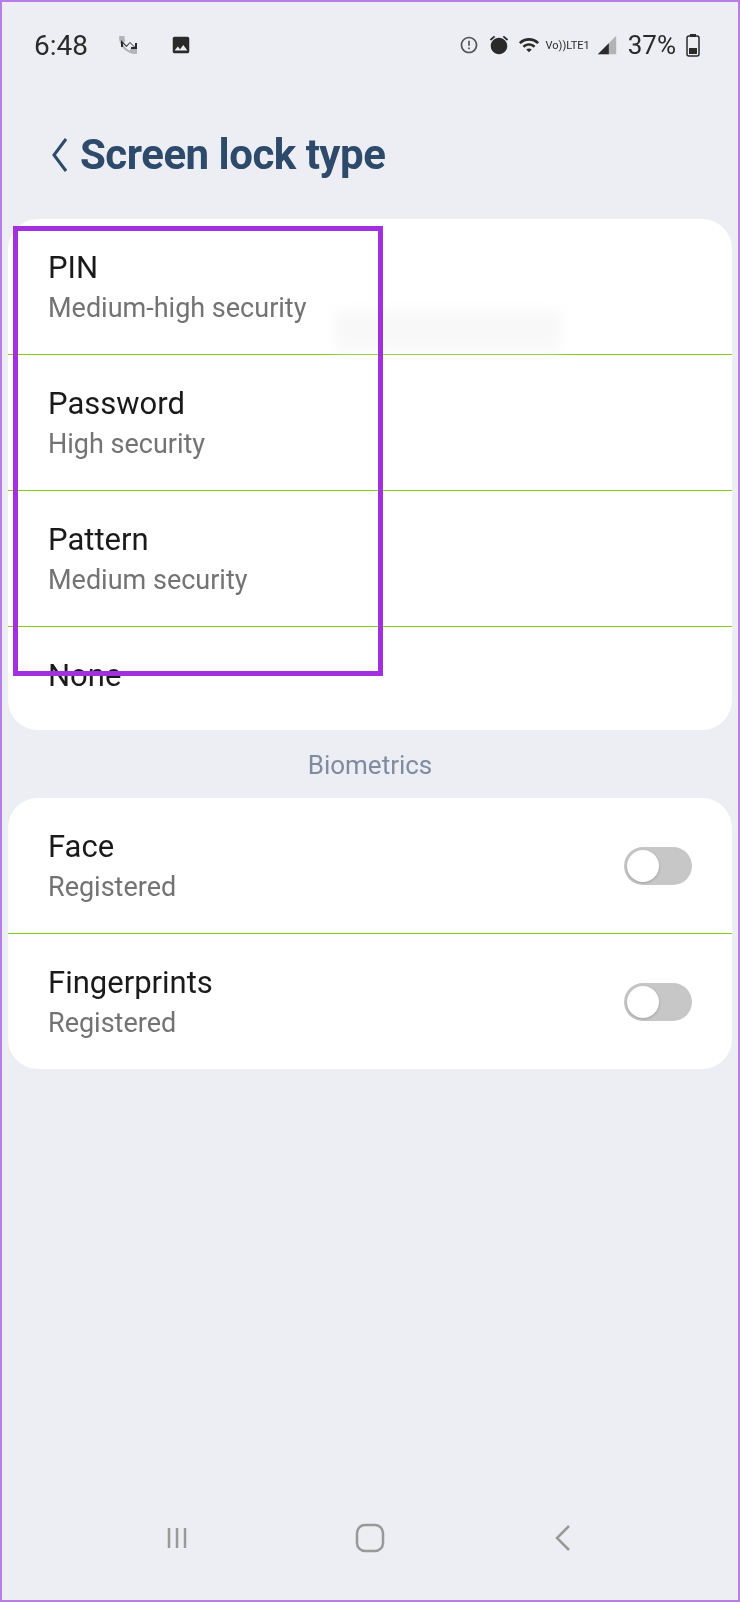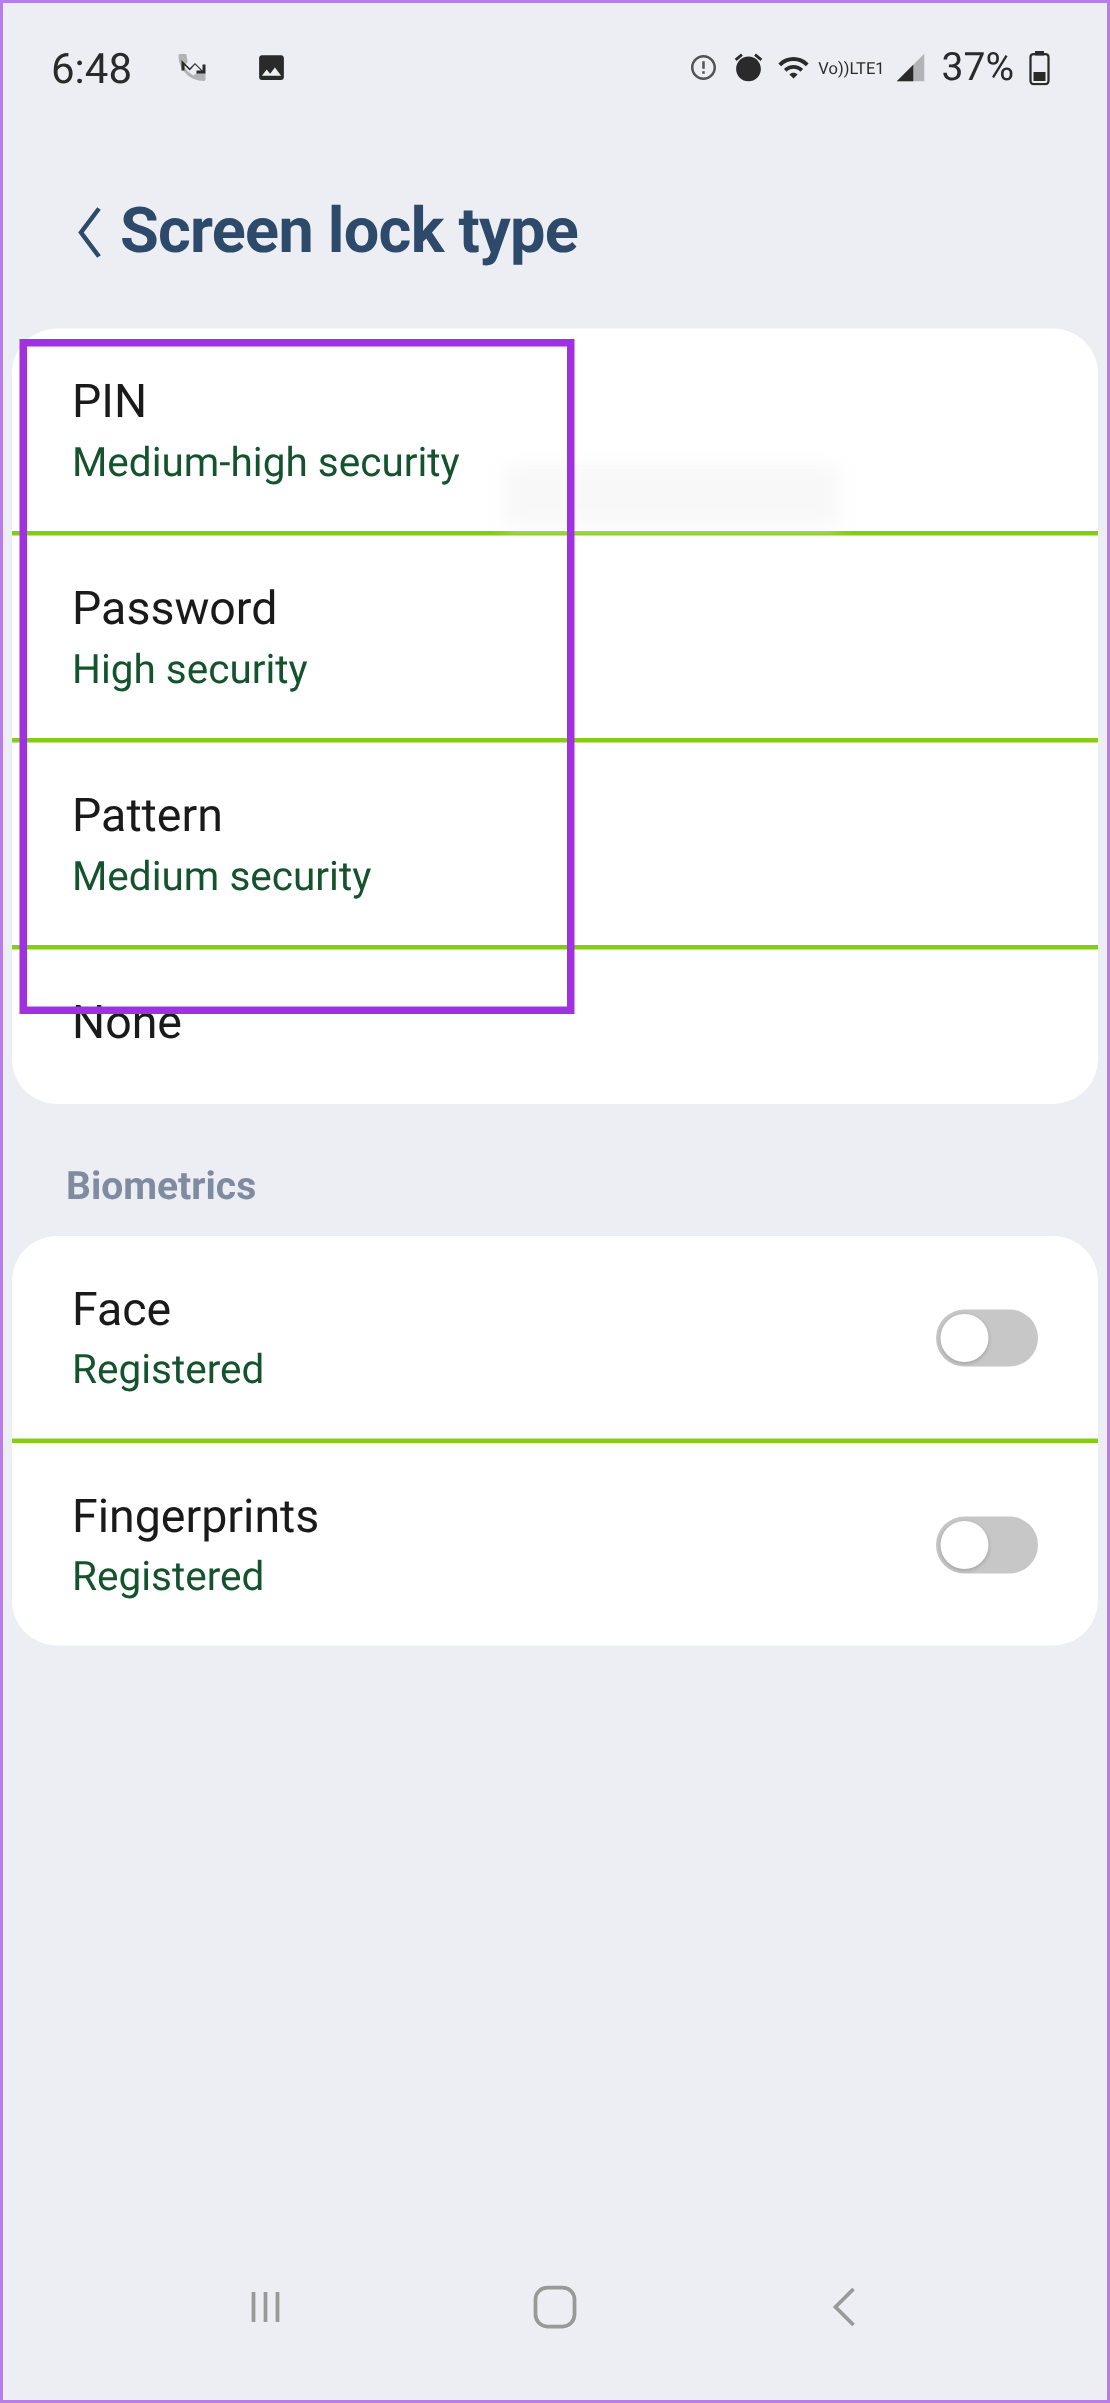--- a/index.html
+++ b/index.html
@@ -80,35 +80,35 @@
       color: #2d4a6b;
       letter-spacing: -0.5px;
     }
     .card {
       background: #ffffff;
       border-radius: 30px;
       margin: 0 8px;
     }
     .list-item {
       padding: 30px 40px;
-      border-bottom: 3px solid #84cc16;
+      border-bottom: 1px solid #84cc16;
       position: relative;
     }
     .list-item:last-child {
       border-bottom: none;
     }
     .item-title {
       font-size: 31px;
       color: #1a1a1a;
       font-weight: 400;
       margin-bottom: 6px;
     }
     .item-subtitle {
       font-size: 27px;
-      color: #14532d;
+      color: #737373;
       font-weight: 400;
     }
     .highlight-box {
       position: absolute;
       border: 5px solid #a030e0;
       top: 226px;
       left: 13px;
       width: 370px;
       height: 450px;
       z-index: 50;
@@ -120,22 +120,23 @@
       left: 336px;
       width: 224px;
       height: 40px;
       background: #f8f8f8;
       filter: blur(6px);
       z-index: 30;
     }
     .section-label {
       font-size: 26px;
       color: #7e8ba0;
-      font-weight: 700;
-      padding: 40px 44px 18px;
+      font-weight: 400;
+      padding: 20px 44px 18px;
+      text-align: center;
     }
     .item-row {
       display: flex;
       align-items: center;
       justify-content: space-between;
     }
     .item-text {
       flex: 1;
     }
     .toggle {

